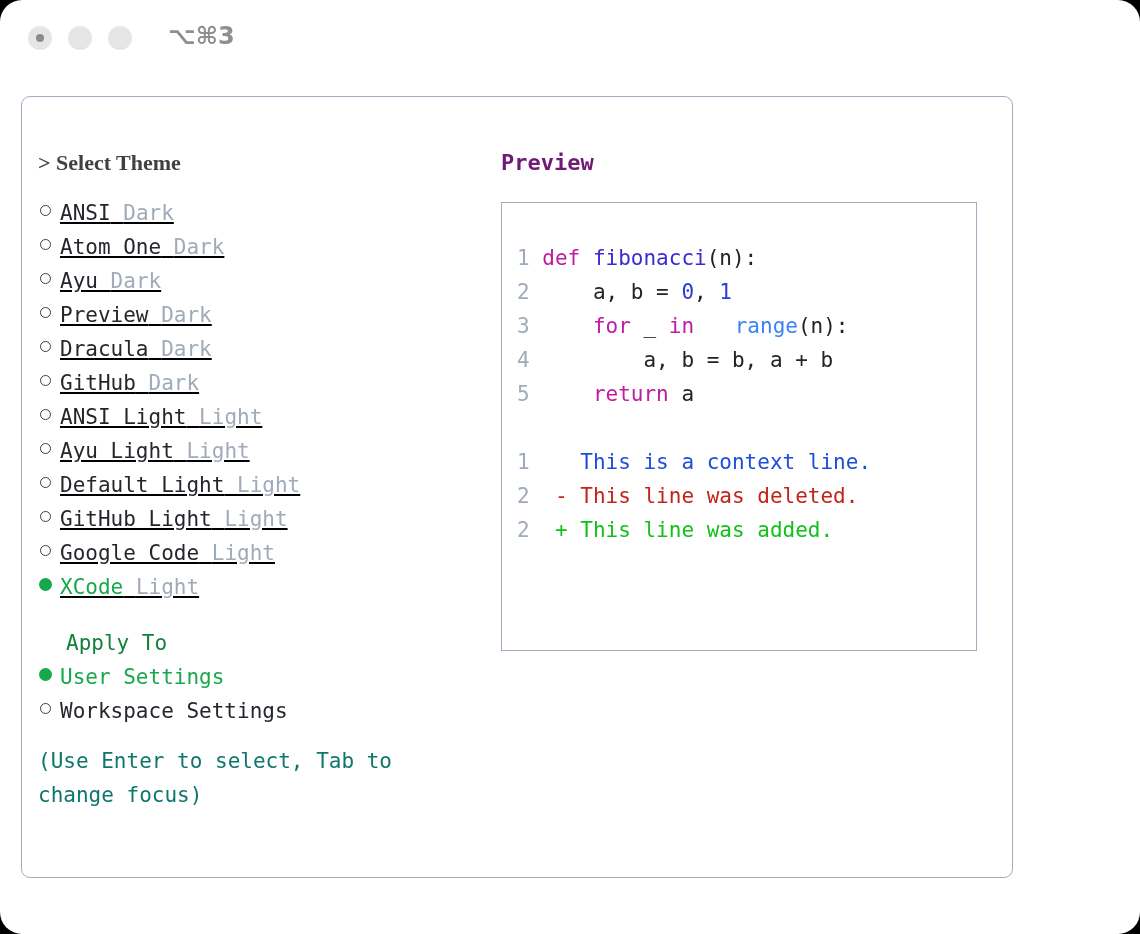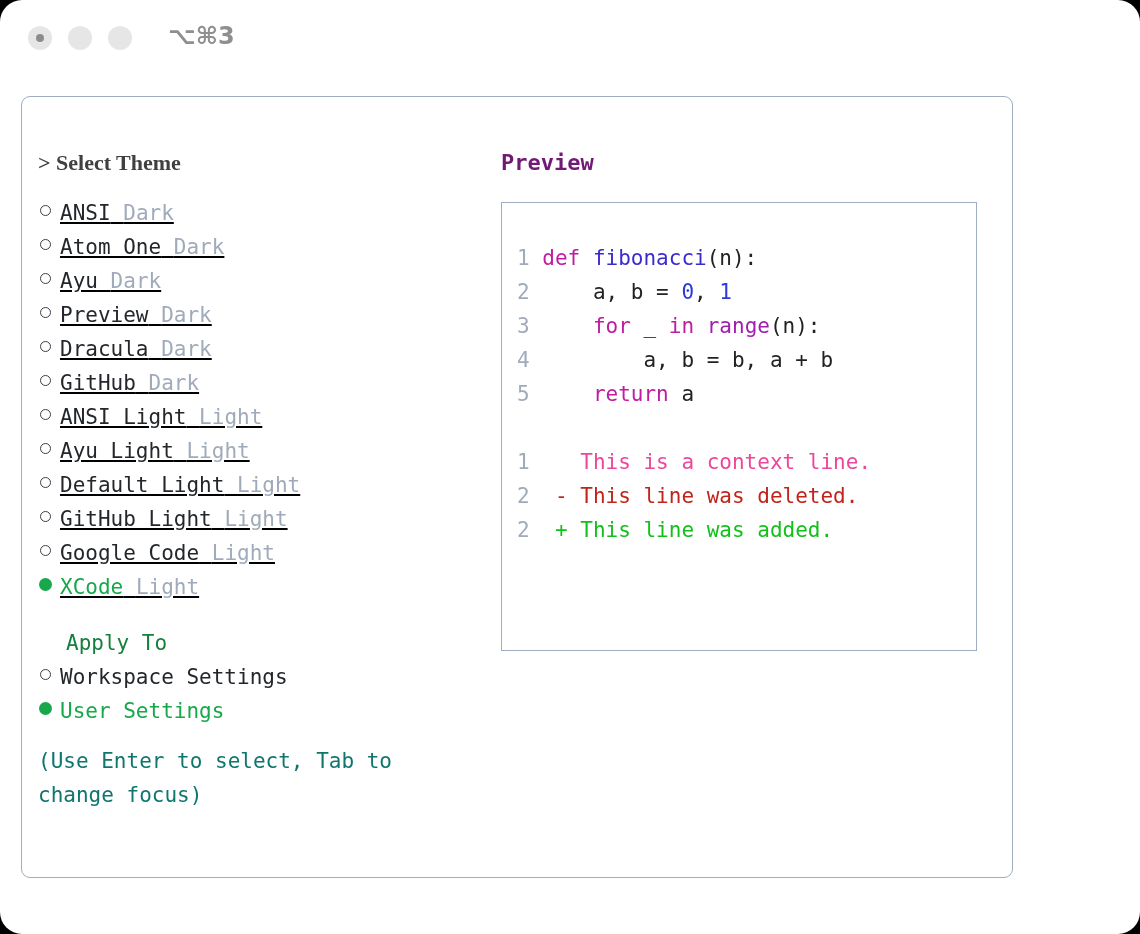--- a/index.html
+++ b/index.html
@@ -174,23 +174,23 @@
     line-height: 34px;
     white-space: pre;
   }
   .cline { display: block; height: 34px; white-space: pre; }
   .lnum { color: #9fabba; }
   .blank-line { height: 34px; display: block; }
   
   .kw   { color: #c01ca0; }
   .fn   { color: #3a2ad0; }
   .num  { color: #2b3ad8; }
-  .bi   { color: #a21caf; }
+  .bi   { color: #3b82f6; margin-left: 28px; }
   .pln  { color: #222222; }
-  .ctx  { color: #ec4899; }
+  .ctx  { color: #1d4ed8; }
   .del  { color: #c0241a; }
   .add  { color: #12c01a; }
 </style>
 </head>
 <body>
 
 <div class="window">
 
   <div class="titlebar">
     <div class="dot d1"></div>
@@ -215,22 +215,22 @@
           <div class="row"><span class="bullet"><span class="circle-open"></span></span><span class="name">Default Light</span><span class="tag"> </span><span class="tag">Light</span></div>
           <div class="row"><span class="bullet"><span class="circle-open"></span></span><span class="name">GitHub Light</span><span class="tag"> </span><span class="tag">Light</span></div>
           <div class="row"><span class="bullet"><span class="circle-open"></span></span><span class="name">Google Code</span><span class="tag"> </span><span class="tag">Light</span></div>
           <div class="row"><span class="bullet"><span class="circle-filled"></span></span><span class="name sel">XCode</span><span class="tag"> </span><span class="tag">Light</span></div>
         </div>
 
       <div class="gap-row"></div>
 
       <div class="applyto">Apply To</div>
       <div id="apply-list">
+          <div class="row"><span class="bullet"><span class="circle-filled"></span></span><span class="name sel">User Settings</span></div>
           <div class="row"><span class="bullet"><span class="circle-open"></span></span><span class="name">Workspace Settings</span></div>
-          <div class="row"><span class="bullet"><span class="circle-filled"></span></span><span class="name sel">User Settings</span></div>
         </div>
 
       <div class="hint">(Use Enter to select, Tab to change focus)</div>
     </div>
 
     <div class="right-col">
       <div class="preview-title">Preview</div>
       <div class="preview-box">
         <div class="code" id="code-block"><span class="cline"><span class="lnum">1</span><span class="pln"> </span><span class="kw">def </span><span class="fn">fibonacci</span><span class="pln">(n):</span></span><span class="cline"><span class="lnum">2</span><span class="pln"> </span><span class="pln">    a, b = </span><span class="num">0</span><span class="pln">, </span><span class="num">1</span></span><span class="cline"><span class="lnum">3</span><span class="pln"> </span><span class="pln">    </span><span class="kw">for</span><span class="pln"> _ </span><span class="kw">in</span><span class="pln"> </span><span class="bi">range</span><span class="pln">(n):</span></span><span class="cline"><span class="lnum">4</span><span class="pln"> </span><span class="pln">        a, b = b, a + b</span></span><span class="cline"><span class="lnum">5</span><span class="pln"> </span><span class="pln">    </span><span class="kw">return</span><span class="pln"> a</span></span><span class="blank-line"> </span><span class="cline"><span class="lnum">1</span><span class="pln">  </span><span class="ctx">  </span><span class="ctx">This is a context line.</span></span><span class="cline"><span class="lnum">2</span><span class="pln">  </span><span class="del">- </span><span class="del">This line was deleted.</span></span><span class="cline"><span class="lnum">2</span><span class="pln">  </span><span class="add">+ </span><span class="add">This line was added.</span></span></div>
       </div>

